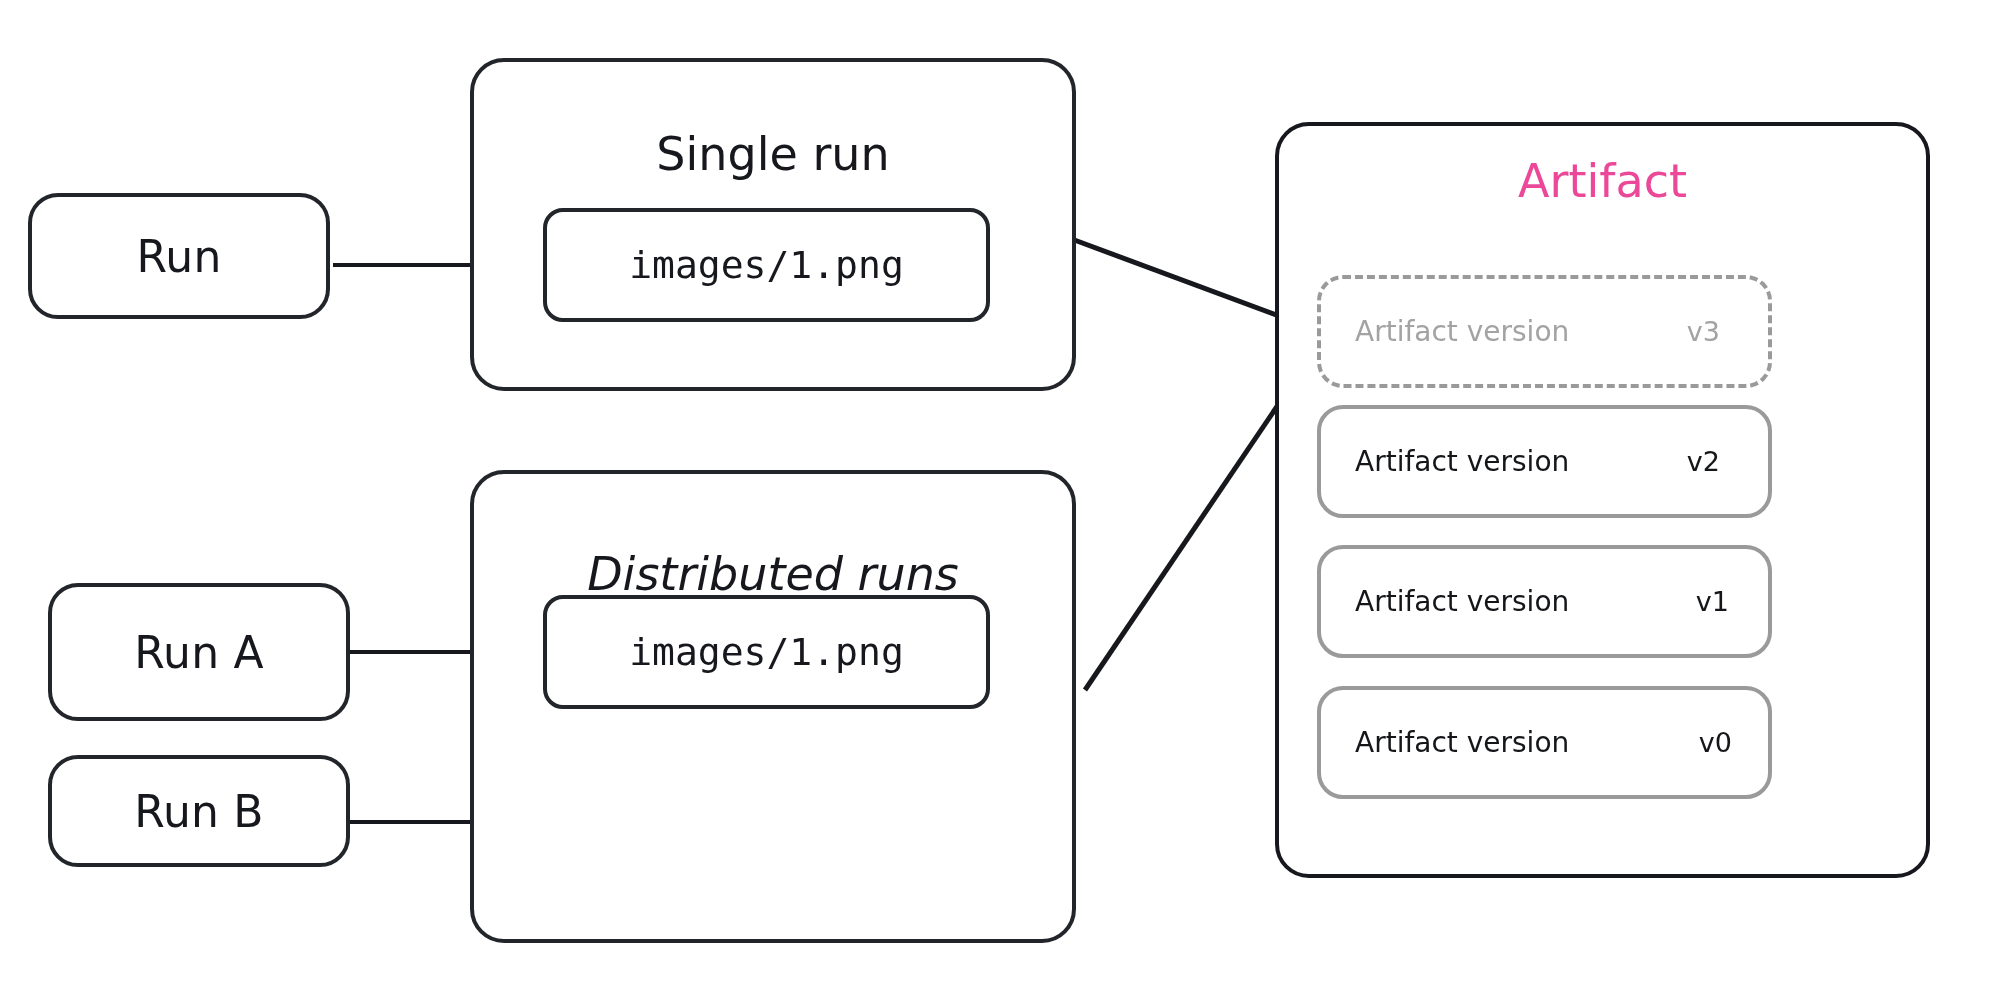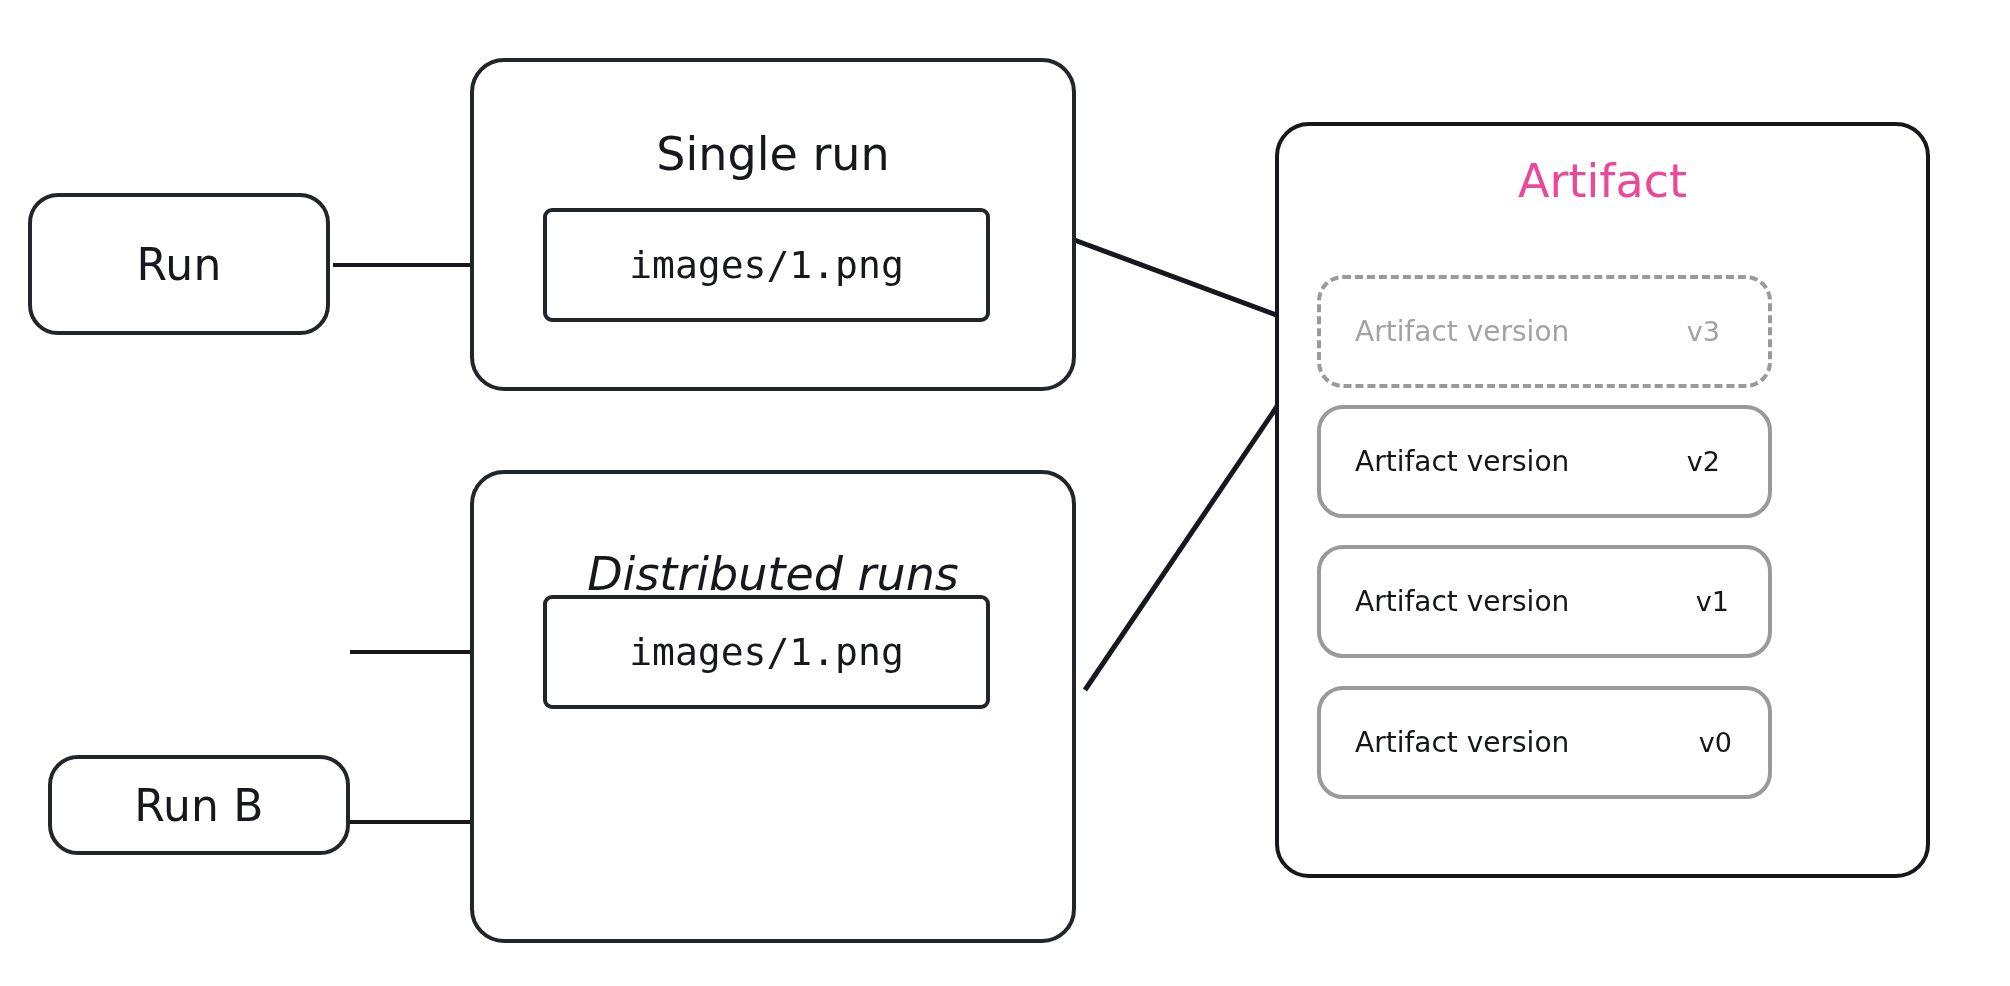--- a/index.html
+++ b/index.html
@@ -20,21 +20,21 @@
   }
   .group{
     border:4px solid #22252a;border-radius:34px;background:#fff;
     display:block;
   }
   .group-title{
     position:absolute;left:0;right:0;text-align:center;
     font-size:46px;color:#16181d;margin-top:40px;
   }
   .file-node{
-    border:4px solid #22252a;border-radius:9px;background:#fff;
+    border:4px solid #22252a;border-radius:20px;background:#fff;
     font-family:"DejaVu Sans Mono","Liberation Mono",monospace;
     font-size:38px;color:#16181d;letter-spacing:0px;
   }
 
   
   .artifact-panel{
     position:absolute;border:4px solid #16181d;border-radius:34px;background:#fff;
   }
   .artifact-title{
     position:absolute;left:0;right:0;text-align:center;font-size:46px;color:#ec4899;
@@ -68,32 +68,35 @@
 
     <line x1="350" y1="652" x2="543" y2="652" stroke="#16181d" stroke-width="4" marker-end="url(#ah)"></line>
 
     <line x1="350" y1="822" x2="543" y2="822" stroke="#16181d" stroke-width="4" marker-end="url(#ah)"></line>
 
     <line x1="1069" y1="238" x2="1322" y2="332" stroke="#16181d" stroke-width="5" marker-end="url(#ah2)"></line>
 
     <line x1="1085" y1="690" x2="1322" y2="340" stroke="#16181d" stroke-width="5" marker-end="url(#ah2)"></line>
   </svg>
 
-  <div class="box run-node" style="left:28px;top:193px;width:302px;height:142px;text-align:right;">
+  <div class="box run-node" style="left:28px;top:193px;width:302px;height:126px;text-align:right;">
     <span>Run</span>
   </div>
 
   <div class="group" style="position:absolute;left:470px;top:58px;width:598px;height:325px;">
     <div class="group-title" style="top:25px;">Single run</div>
   </div>
   <div class="box file-node" style="left:543px;top:208px;width:447px;height:114px;">
     <span>images/1.png</span>
   </div>
 
-  <div class="box run-node" style="left:48px;top:755px;width:302px;height:100px;">
+  <div class="box run-node" style="left:48px;top:583px;width:302px;height:138px;">
+    <span>Run A</span>
+  </div>
+  <div class="box run-node" style="left:48px;top:755px;width:302px;height:112px;">
     <span>Run B</span>
   </div>
 
   <div class="group" style="position:absolute;left:470px;top:470px;width:598px;height:465px;">
     <div class="group-title" style="top:33px;font-style:italic;">Distributed runs</div>
   </div>
   <div class="box file-node" style="left:543px;top:595px;width:447px;height:114px;">
     <span>images/1.png</span>
   </div>
 

